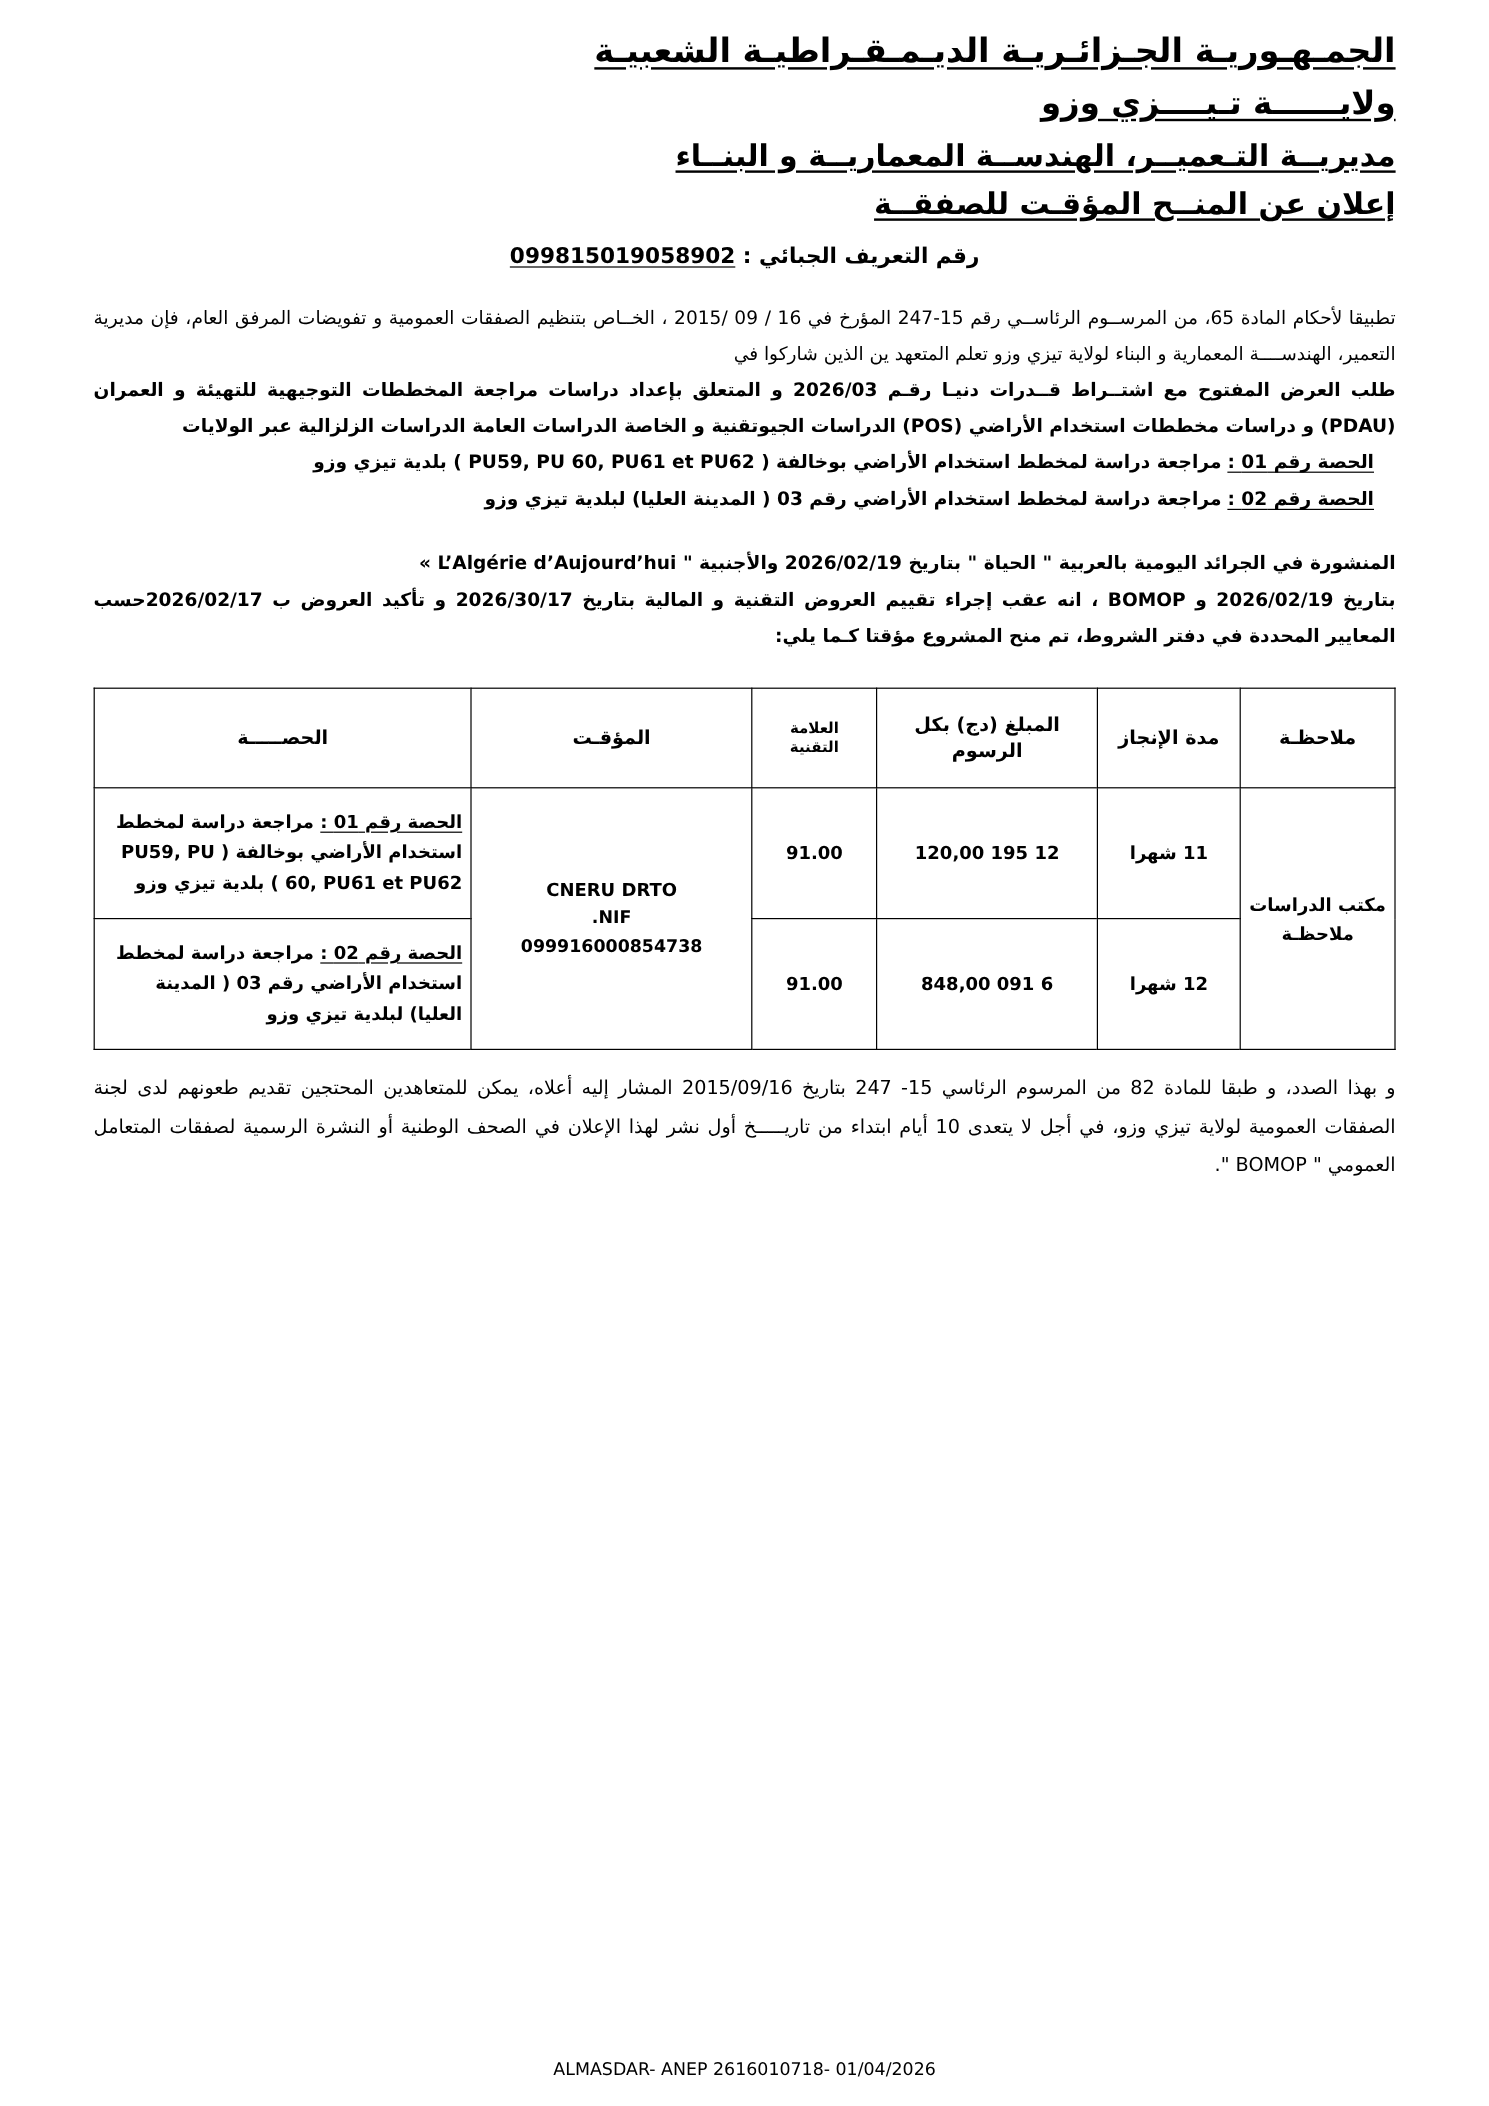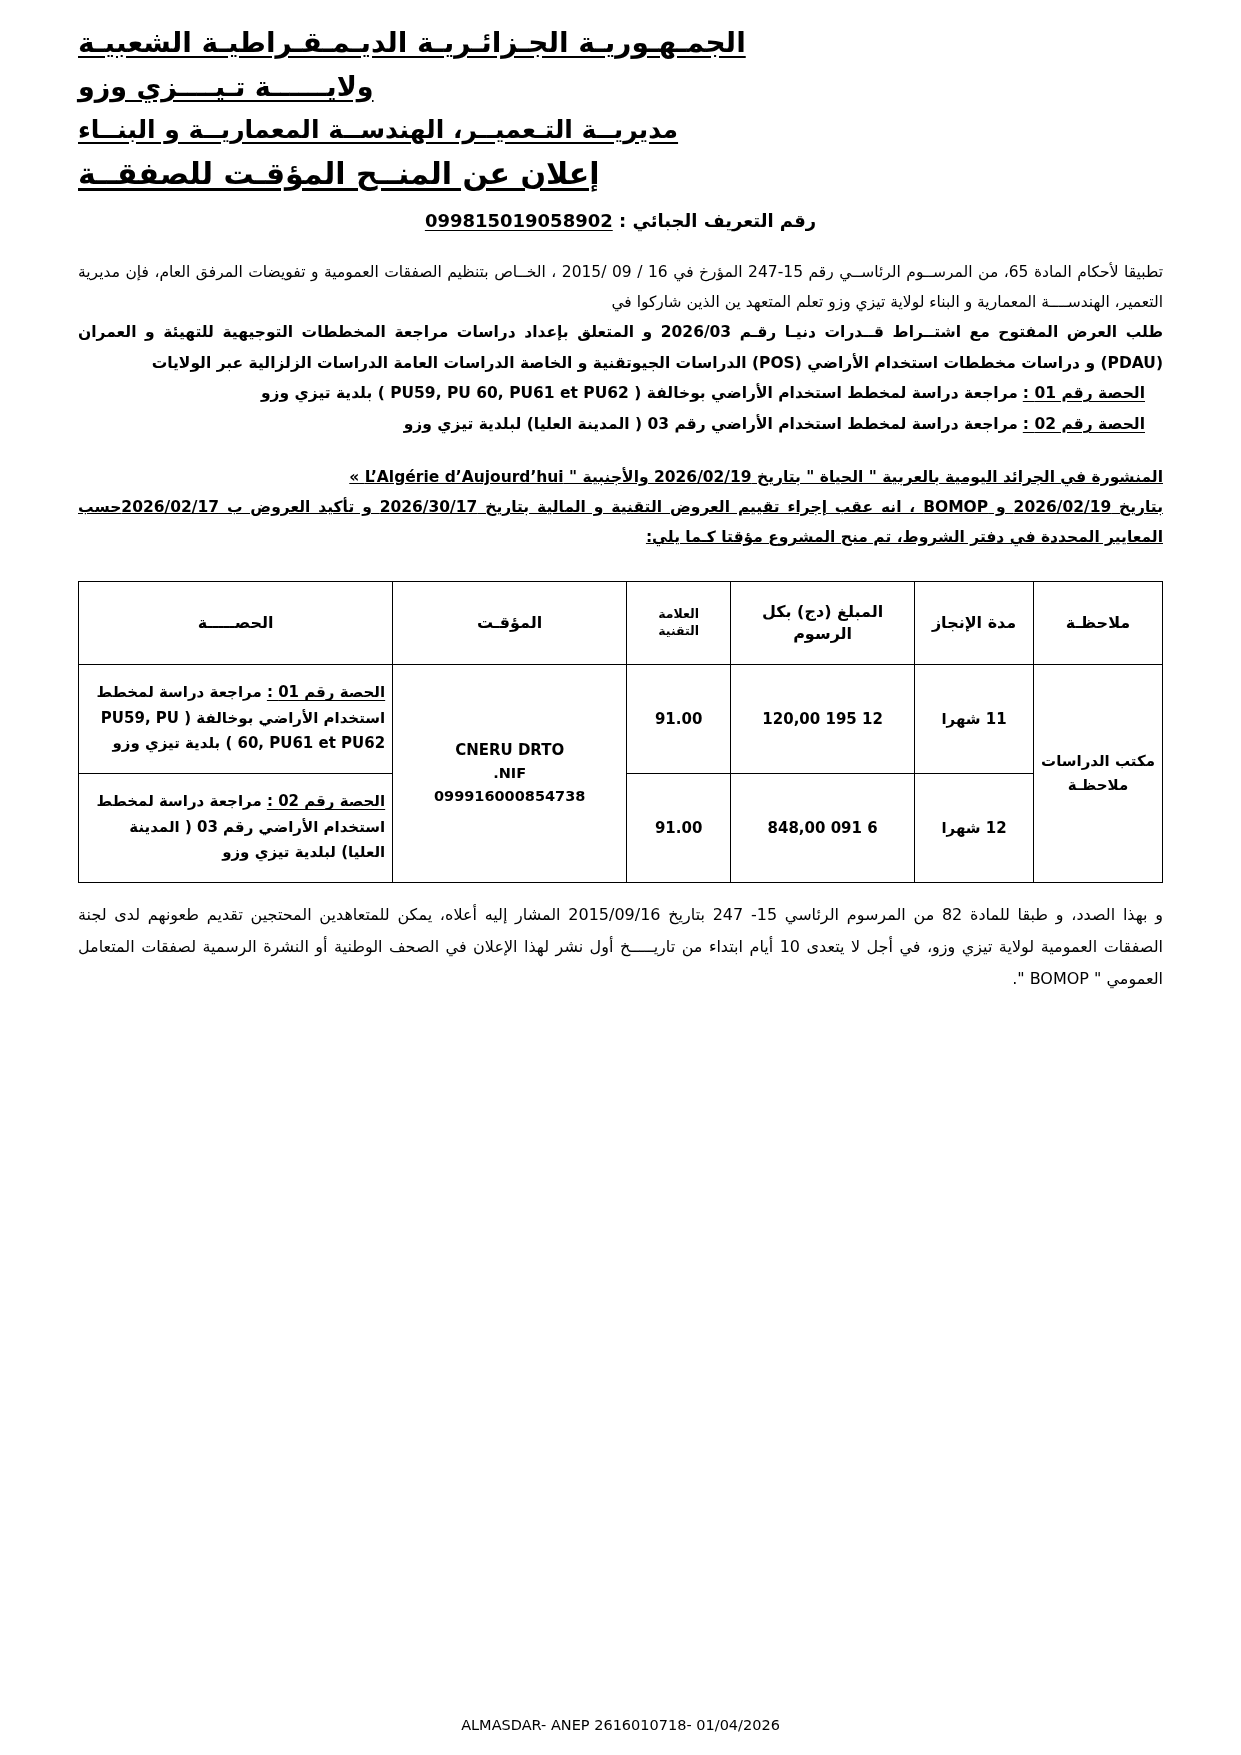--- a/index.html
+++ b/index.html
@@ -17,34 +17,34 @@
   .page {
     width: 1241px;
     min-height: 1755px;
     box-sizing: border-box;
     padding: 22px 78px 0 78px;
     position: relative;
   }
 
   
   .hdr {
-    text-align: left;
+    text-align: right;
     direction: rtl;
   }
   .hdr .line {
     font-weight: bold;
     line-height: 1.5;
     margin: 0 0 3px 0;
     letter-spacing: 0.5px;
   }
   .u { text-decoration: underline; text-underline-offset: 4px; }
   .l1 { font-size: 28px; }
   .l2 { font-size: 27px; }
   .l3 { font-size: 25px; }
-  .l4 { font-size: 30px; }
+  .l4 { font-size: 25px; }
   .l5 { font-size: 27px; }
 
   .nif-line {
     text-align: center;
     font-weight: bold;
     font-size: 18px;
     margin-top: 14px;
     margin-bottom: 4px;
   }
   .nif-line .num { text-decoration: underline; text-underline-offset: 3px; }
@@ -67,21 +67,21 @@
     direction: rtl;
     text-align: right;
     margin: 0;
     padding-right: 18px;
   }
   .lot-line .lbl { font-weight: bold; text-decoration: underline; text-underline-offset: 3px; }
 
   .pub {
     margin-top: 22px;
   }
-  .pub p { margin: 0; text-decoration: underline; }
+  .pub p { margin: 0; }
 
   
   table.award {
     width: 100%;
     border-collapse: collapse;
     margin-top: 28px;
     direction: rtl;
     table-layout: fixed;
   }
   table.award th, table.award td {

